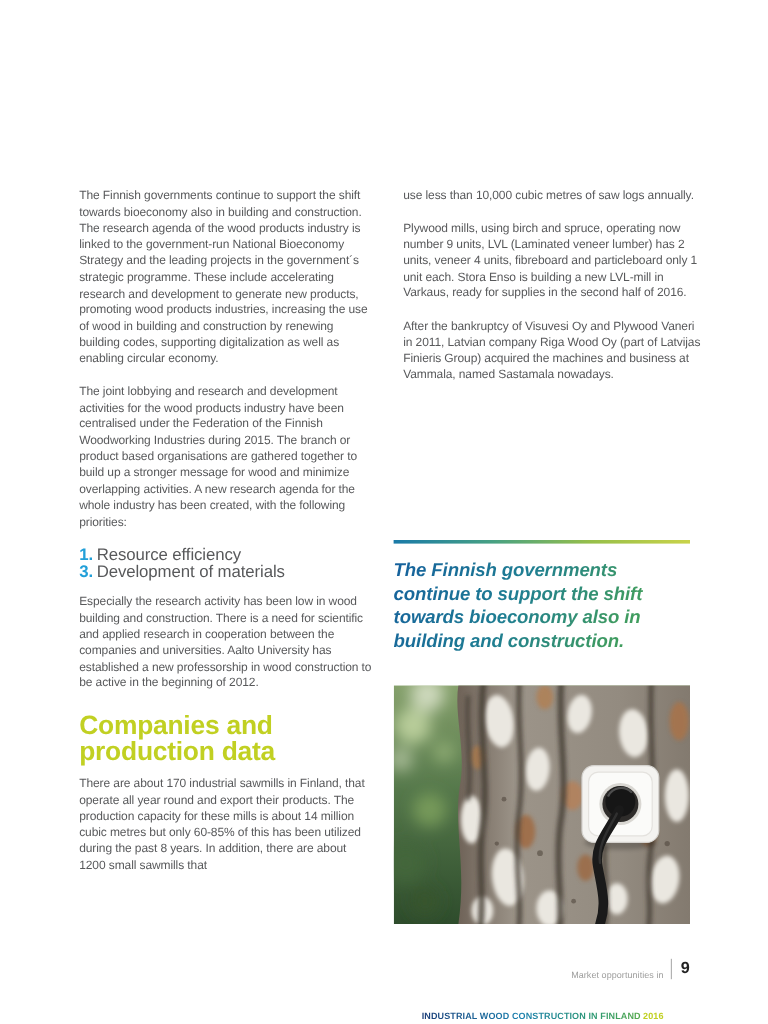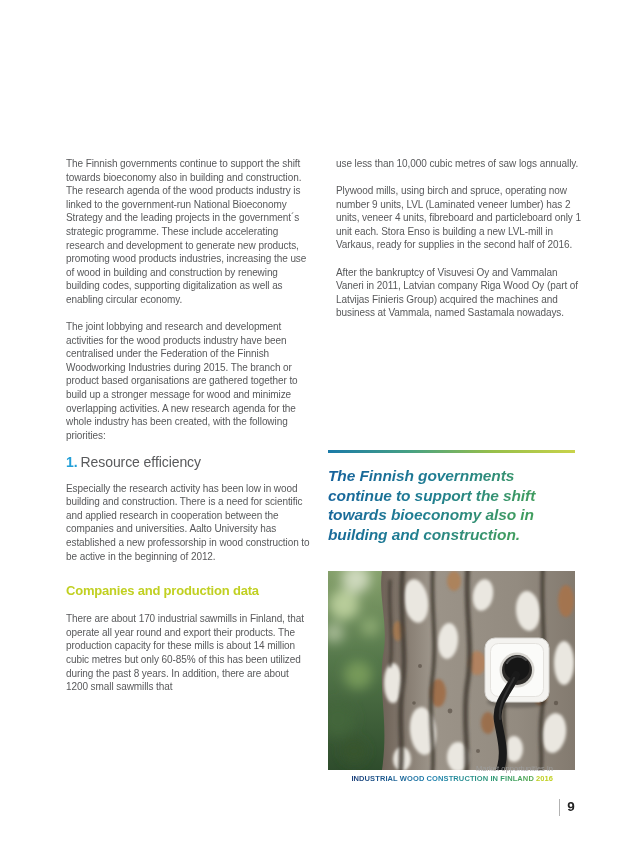--- a/index.html
+++ b/index.html
@@ -15,43 +15,43 @@
     font-size:10px;line-height:13.6px;letter-spacing:-0.08px;
     color:#58595b;margin:0 0 13.5px 0;text-align:left;
   }
   
   .plist{margin:0 0 12px 0;}
   .plist .item{font-size:14px;line-height:13.8px;letter-spacing:-0.08px;color:#58595b;}
   .plist .num{font-weight:700;color:#219fd8;margin-right:3px;}
   .plist .item.muted .num{color:#85c6e8;}
   
   h2.section{
-    font-size:13px;line-height:21px;font-weight:700;color:#c1d022;
+    font-size:22px;line-height:21px;font-weight:700;color:#c1d022;
     margin:17px 0 11px 0;max-width:195px;letter-spacing:-0.2px;
   }
   
   .rule{
     position:absolute;left:328px;top:450px;width:247px;height:2.5px;
     background:linear-gradient(to right,#1a7aa8,#47a183,#97bf4a,#c9d34a);
   }
   
   .pullquote{
     position:absolute;left:328px;top:466px;width:254px;margin:0;
     font-size:15.5px;line-height:19.5px;font-weight:700;font-style:italic;
     letter-spacing:-0.1px;
     background:linear-gradient(118deg,#15609d 0%,#1f7e92 40%,#3e9a62 72%,#47a94c 100%);
     -webkit-background-clip:text;background-clip:text;
     color:#2e7d8c;-webkit-text-fill-color:transparent;
   }
   
   .photo{position:absolute;left:328px;top:571px;width:247px;height:199px;overflow:hidden;}
   
-  .footer{position:absolute;top:764px;left:300px;width:253px;text-align:right;}
+  .footer{position:absolute;top:808px;left:300px;width:253px;text-align:right;}
   .footer .f1{font-size:7.5px;line-height:10px;color:#9d9d9c;letter-spacing:0.05px;}
-  .footer .f2{font-size:7.5px;line-height:10px;font-weight:700;letter-spacing:0.1px;}
+  .footer .f2{font-size:7.5px;line-height:10px;font-weight:700;letter-spacing:0.1px;margin-top:24px;}
   .footer .f2 .f2main{
     background:linear-gradient(to right,#1c3e78 0%,#1a7fae 45%,#2f9a70 80%,#55a84a 100%);
     -webkit-background-clip:text;background-clip:text;
     color:#1a7fae;-webkit-text-fill-color:transparent;
   }
   .footer .f2 .f2year{color:#c1d022;margin-left:2px;}
   .fsep{position:absolute;left:559px;top:799px;width:1px;height:17px;background:#b2b2b2;}
   .pagenum{
     position:absolute;left:562px;top:798px;width:18px;text-align:center;
     font-size:13.5px;font-weight:700;color:#232323;line-height:18px;
@@ -63,33 +63,36 @@
 <div class="page">
 
   <div class="col col-left">
     <p class="body">The Finnish governments continue to support the shift towards bioeconomy also in building and construction. The research agenda of the wood products industry is linked to the government-run National Bioeconomy Strategy and the leading projects in the government´s strategic programme. These include accelerating research and development to generate new products, promoting wood products industries, increasing the use of wood in building and construction by renewing building codes, supporting digitalization as well as enabling circular economy.</p>
     <p class="body">The joint lobbying and research and development activities for the wood products industry have been centralised under the Federation of the Finnish Woodworking Industries during 2015. The branch or product based organisations are gathered together to build up a stronger message for wood and minimize overlapping activities. A new research agenda for the whole industry has been created, with the following priorities:</p>
 
     <div class="plist">
       <div class="item">
         <span class="num">1.</span><span>Resource efficiency</span>
       </div>
+      <div class="item">
+        <span class="num">3.</span><span>Development of materials</span>
+      </div>
     </div>
 
     <p class="body">Especially the research activity has been low in wood building and construction. There is a need for scientific and applied research in cooperation between the companies and universities. Aalto University has established a new professorship in wood construction to be active in the beginning of 2012.</p>
 
     <h2 class="section">Companies and production data</h2>
 
     <p class="body">There are about 170 industrial sawmills in Finland, that operate all year round and export their products. The production capacity for these mills is about 14 million cubic metres but only 60-85% of this has been utilized during the past 8 years. In addition, there are about 1200 small sawmills that</p>
   </div>
 
   <div class="col col-right">
     <p class="body">use less than 10,000 cubic metres of saw logs annually.</p>
     <p class="body">Plywood mills, using birch and spruce, operating now number 9 units, LVL (Laminated veneer lumber) has 2 units, veneer 4 units, fibreboard and particleboard only 1 unit each. Stora Enso is building a new LVL-mill in Varkaus, ready for supplies in the second half of 2016.</p>
-    <p class="body">After the bankruptcy of Visuvesi Oy and Vammalan Vaneri in 2011, Latvian company Riga Wood Oy (part of Latvijas Finieris Group) acquired the machines and business at Vammala, named Sastamala nowadays.</p>
+    <p class="body">After the bankruptcy of Visuvesi Oy and Plywood Vaneri in 2011, Latvian company Riga Wood Oy (part of Latvijas Finieris Group) acquired the machines and business at Vammala, named Sastamala nowadays.</p>
   </div>
 
   <div class="rule"></div>
   <blockquote class="pullquote">The Finnish governments continue to support the shift towards bioeconomy also in building and construction.</blockquote>
 
   <div class="photo" title="Black power plug and cable plugged into a white electrical socket mounted on a birch tree trunk, blurred green forest behind">
     <svg width="247" height="199" viewBox="0 0 247 199" xmlns="http://www.w3.org/2000/svg">
       <defs>
         <linearGradient id="bgGreen" x1="0" y1="0" x2="0" y2="1">
           <stop offset="0" stop-color="#85a06b"></stop>

